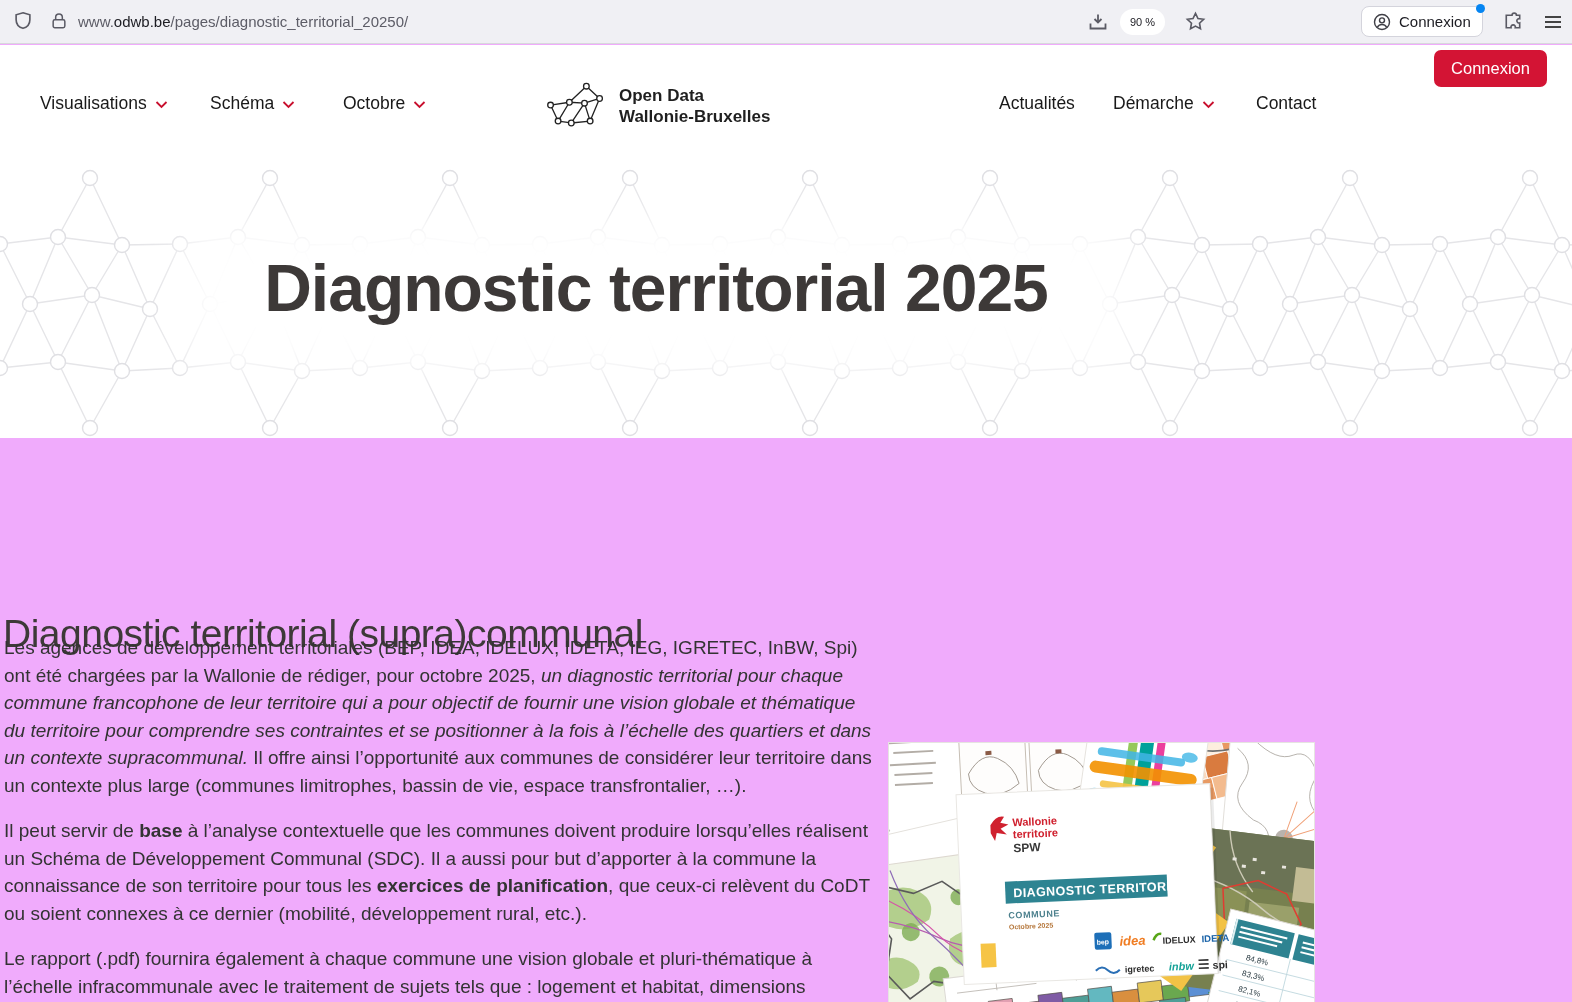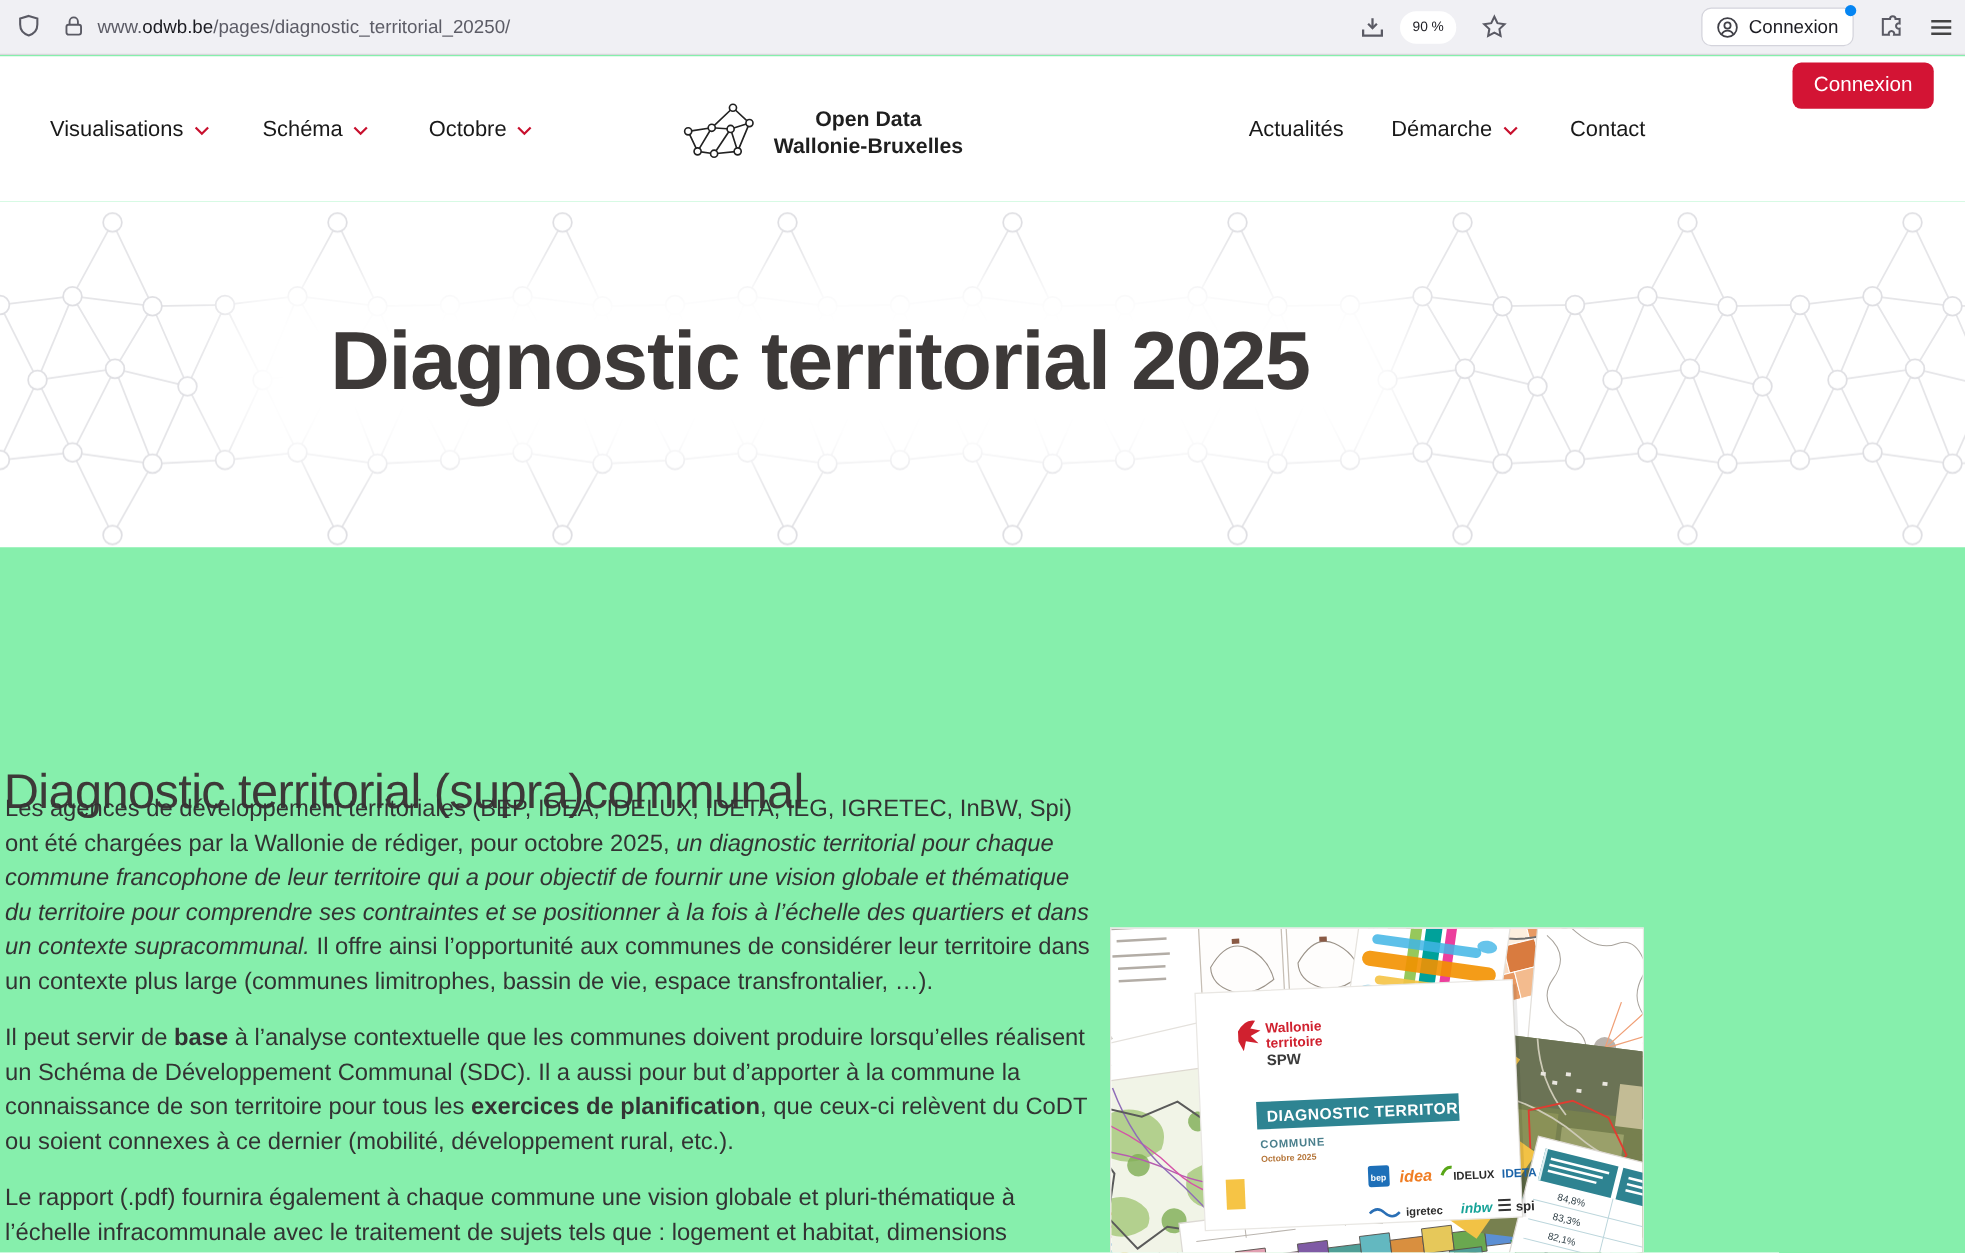--- a/index.html
+++ b/index.html
@@ -1,18 +1,18 @@
 <!DOCTYPE html>
 <html><head>
 <meta charset="utf-8">
 <style>
   * { margin:0; padding:0; box-sizing:border-box; }
   html,body { width:1572px; height:1002px; overflow:hidden; background:#fff;
     font-family:"Liberation Sans","DejaVu Sans",sans-serif; }
-  .page { position:relative; width:1572px; height:1002px; background:#86efac; overflow:hidden; }
+  .page { position:relative; width:1572px; height:1002px; background:#f0abfc; overflow:hidden; }
 
   
   .chrome { position:absolute; left:0; top:0; width:1572px; height:44px;
     background:#f0f0f4; border-bottom:1px solid #d8d8dc; }
   .chrome .icn { position:absolute; top:10px; width:24px; height:24px; color:#5a5a64; }
   .chrome svg { display:block; }
   .urlbar-text { position:absolute; left:78px; top:0; height:44px; line-height:44px;
     font-size:15px; color:#5c5c66; white-space:nowrap; }
   .urlbar-text .domain { color:#1c1c22; }
   .zoom-pill { position:absolute; left:1120px; top:9px; height:26px; padding:0 10px;
@@ -22,21 +22,21 @@
     align-items:center; gap:7px; padding:0 10px; color:#1c1c22; font-size:15px; }
   .acct-chip .dot { position:absolute; right:-3px; top:-3px; width:9px; height:9px;
     border-radius:50%; background:#0585f2; }
 
   
   .siteheader { position:absolute; left:0; top:45px; width:1572px; height:116px; background:#fff; }
   .navitem { position:absolute; top:48px; display:flex; align-items:center; gap:8px;
     font-size:17.5px; color:#191919; cursor:pointer; }
   .navitem svg { margin-top:2px; }
   .logo { position:absolute; left:543px; top:36px; display:flex; align-items:center; gap:10px; }
-  .logo-text { font-size:17px; font-weight:bold; color:#1f1f1f; line-height:21px;text-align:center; }
+  .logo-text { font-size:17px; font-weight:bold; color:#1f1f1f; line-height:21px; }
   .login-btn { position:absolute; left:1434px; top:5px; width:113px; height:37px;
     background:#d31434; color:#fff; border:none; border-radius:7px; font-size:16.5px;
     font-family:inherit; cursor:pointer; }
 
   
   .hero { position:absolute; left:0; top:161px; width:1572px; height:277px; }
   .hero-svg { position:absolute; left:0; top:0; }
   .hero-text { position:absolute; left:0; top:84px; width:1312px; text-align:center; }
   .hero-kicker { font-size:25px; font-weight:bold; color:#d21233; letter-spacing:.4px; }
   .hero-title { margin-top:8px; font-size:66px; line-height:70px; font-weight:bold;

